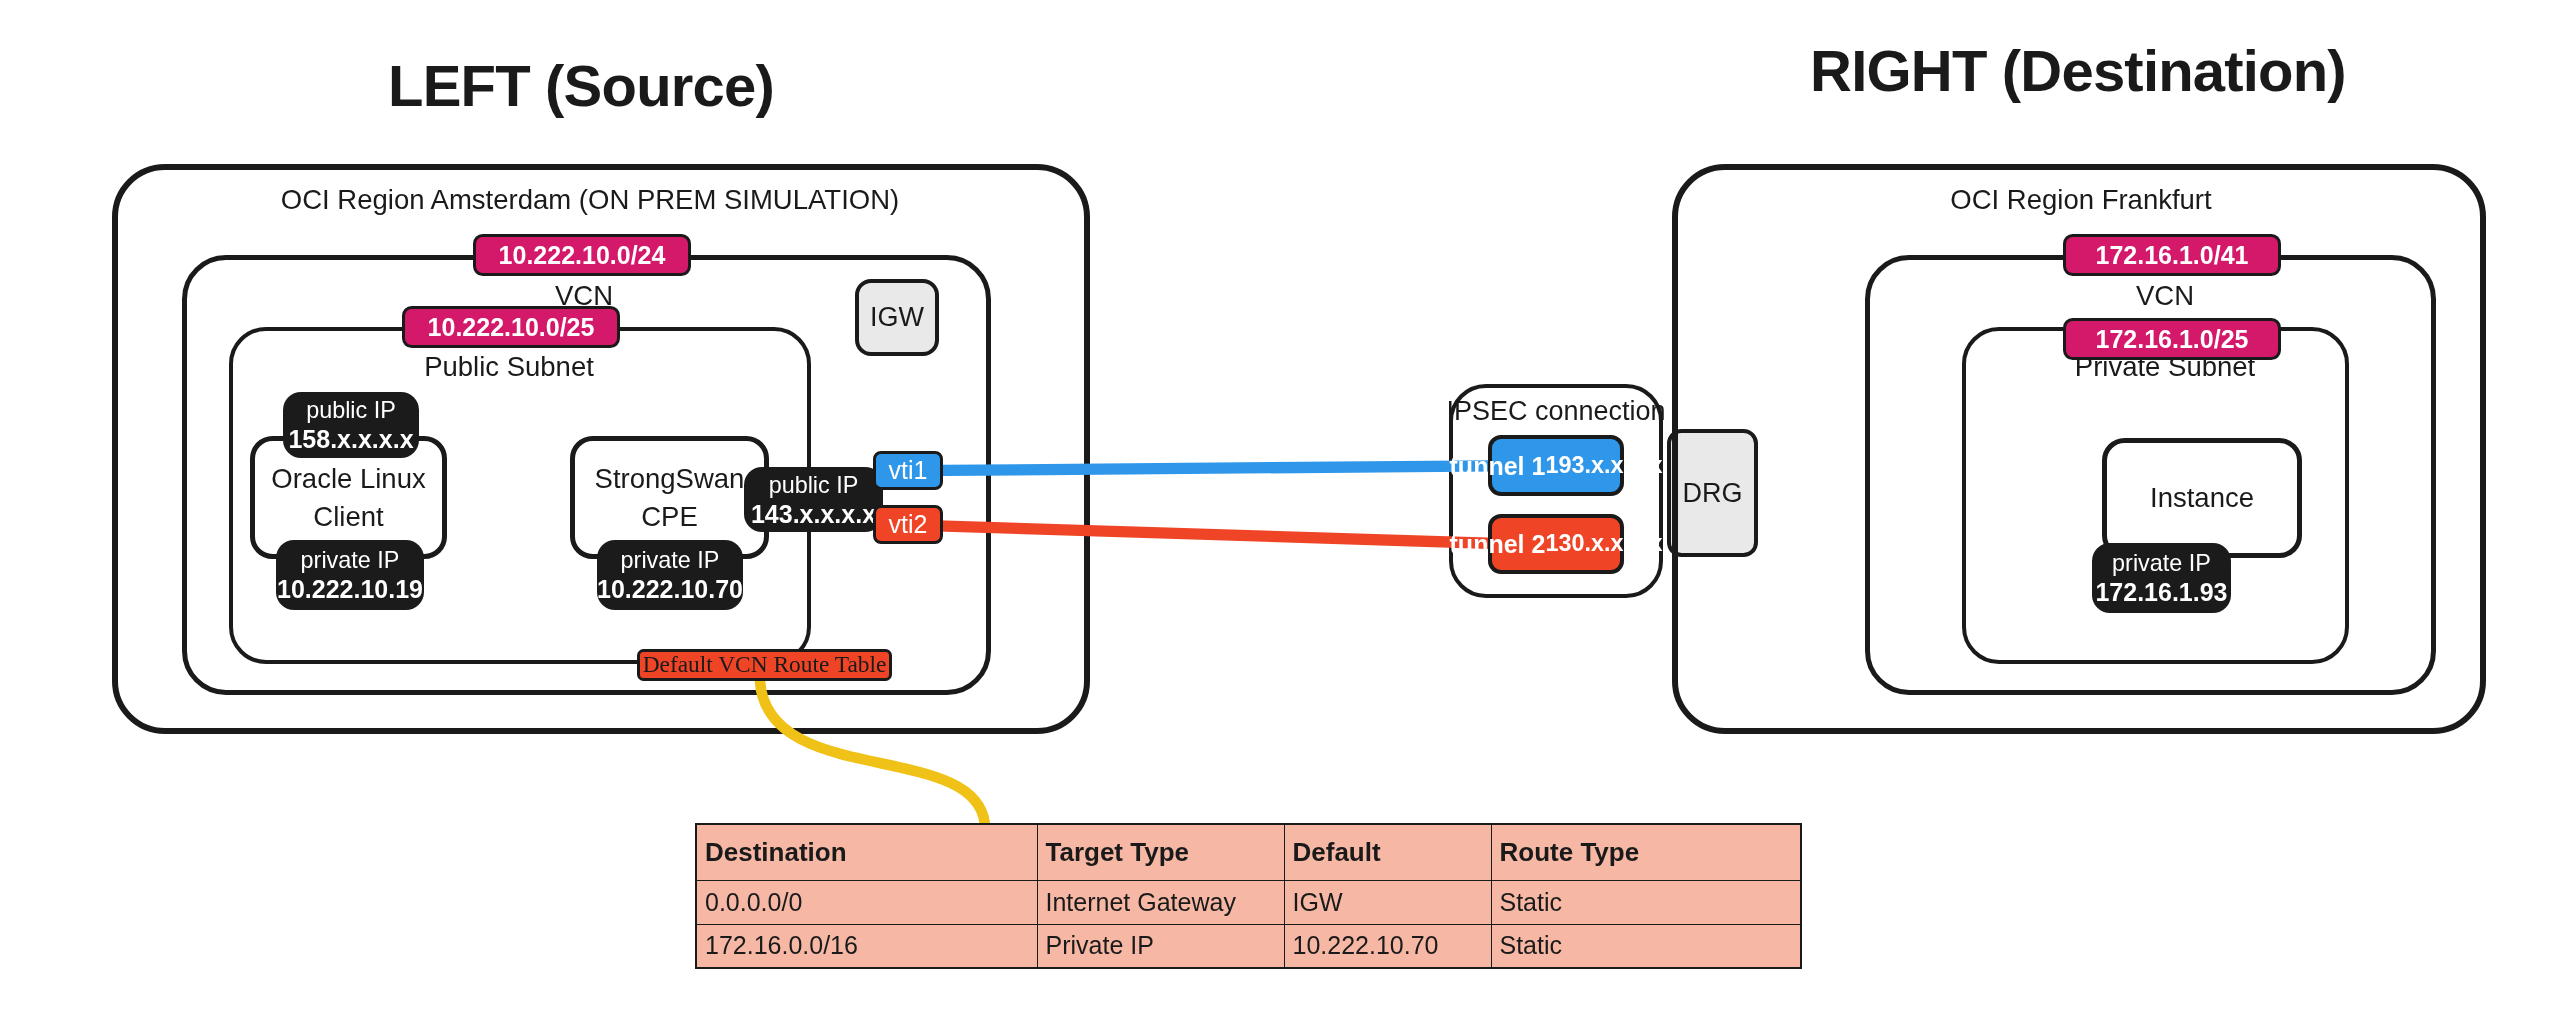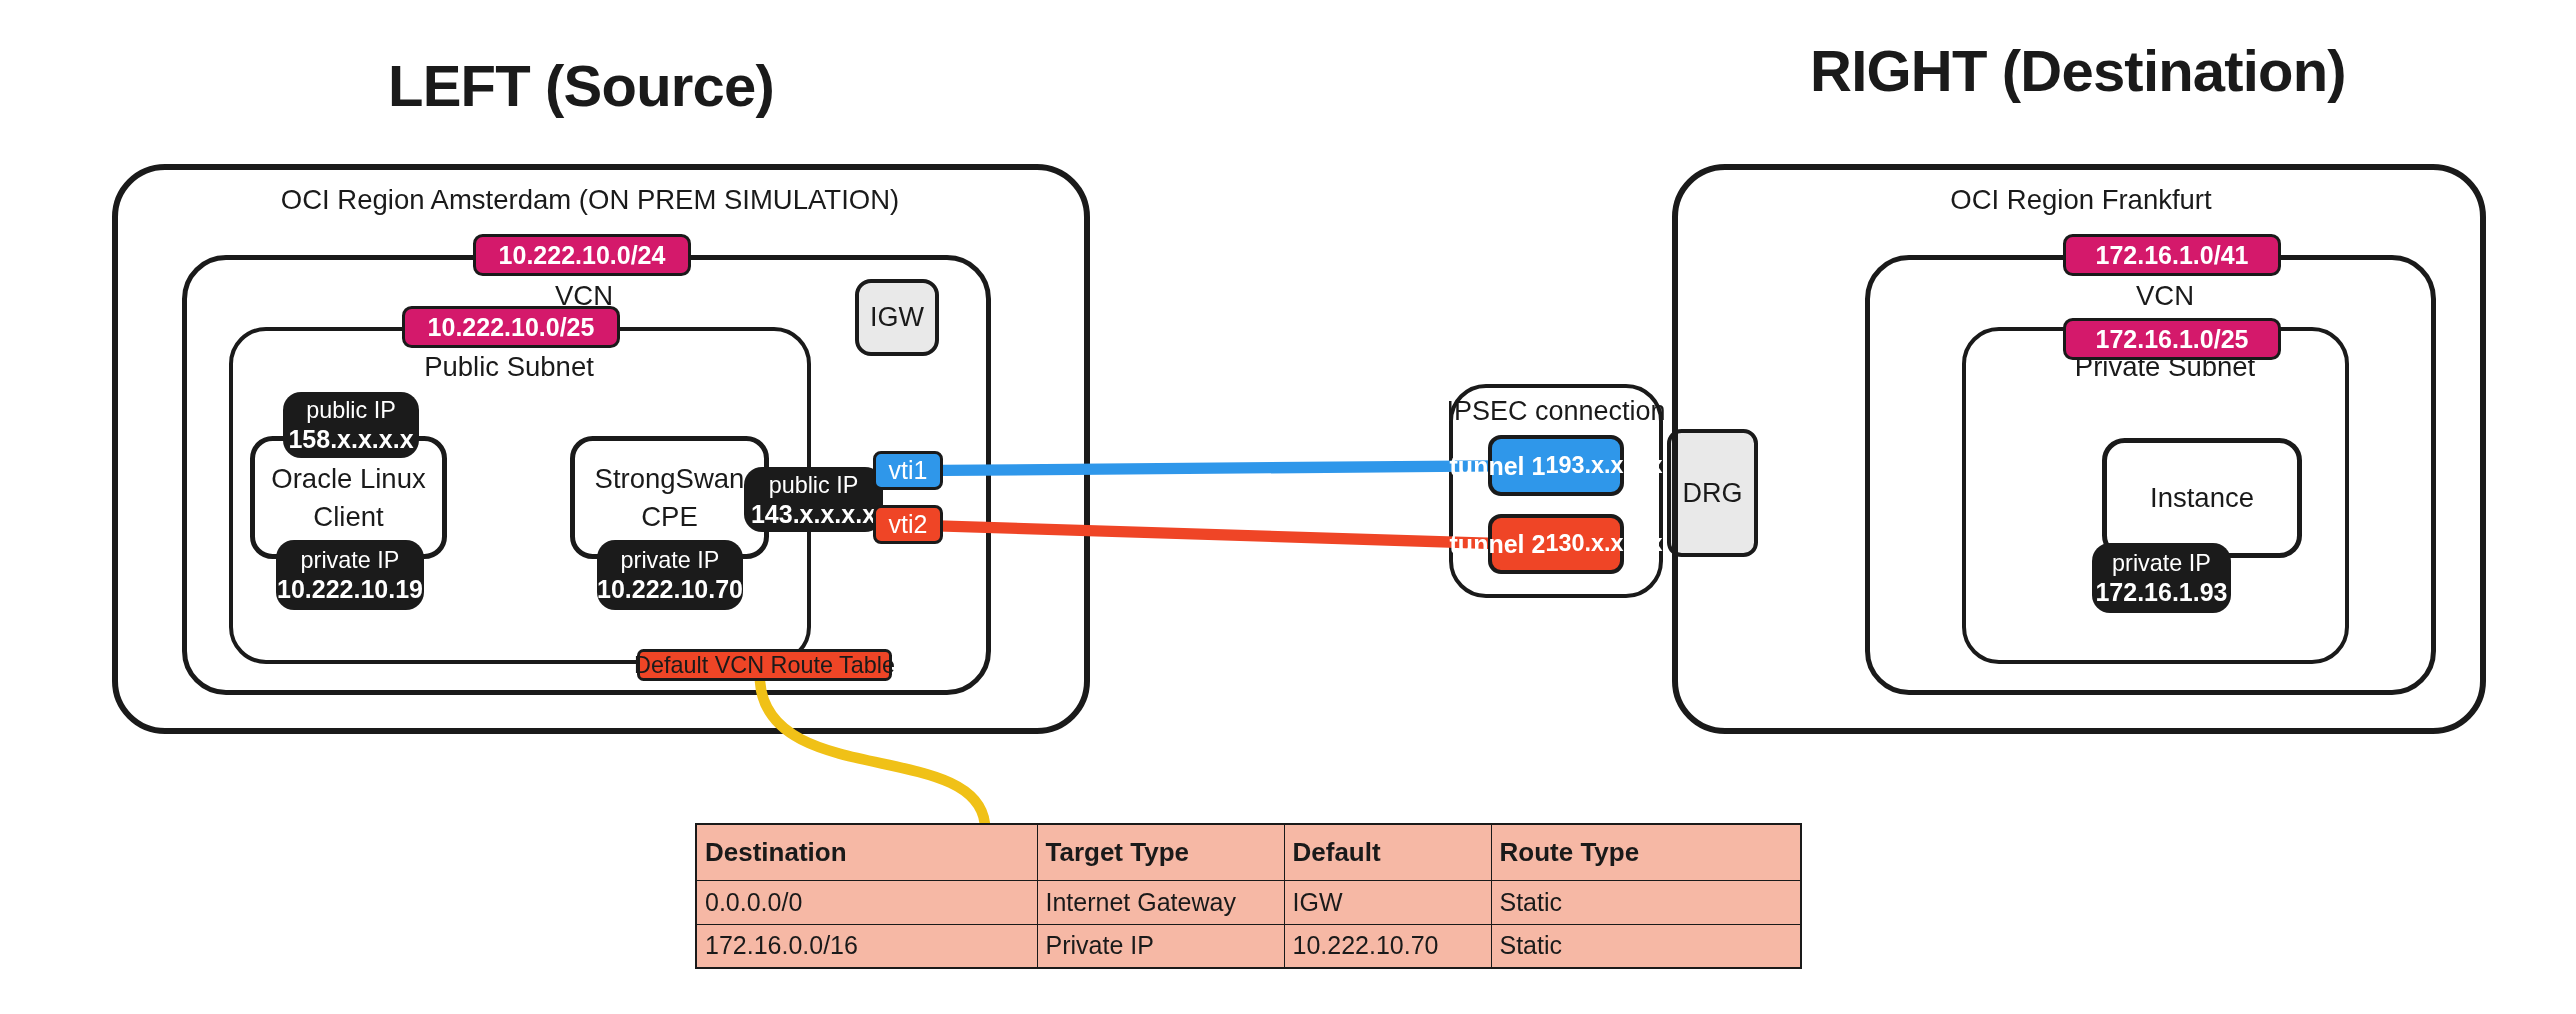--- a/index.html
+++ b/index.html
@@ -43,23 +43,23 @@
   .tunnel-pill .l1 { font-size: 25px; font-weight: bold; line-height: 30px; }
   .tunnel-pill .l2 { font-size: 23.4px; font-weight: bold; line-height: 27.5px; }
   .black-badge {
     position: absolute; display: flex; flex-direction: column;
     align-items: center; justify-content: center;
     color: #ffffff; border-radius: 18px; white-space: nowrap;
   }
   .black-badge .l1 { font-size: 23.4px; line-height: 28px; }
   .black-badge .l2 { font-size: 25px; font-weight: bold; line-height: 30px; }
   .route-badge {
-    position: absolute; display: flex; align-items: center; justify-content: center;
+    position: absolute; display: flex; align-items: flex-end; justify-content: center;
     border: 3.2px solid #1a1a1a; border-radius: 6.5px;
-    font-size: 23.4px; color: #1a1a1a; white-space: nowrap;
+    font-size: 23.4px; color: #1a1a1a; white-space: nowrap; font-family: Liberation Serif, serif;
   }
   table.rt {
     position: absolute; left: 683px; top: 823px;
     border-collapse: collapse; table-layout: fixed;
     border: 2.4px solid #1a1a1a;
     margin-left: 12px;
   }
   table.rt th, table.rt td {
     border: 1.6px solid #1a1a1a; padding: 0 0 0 8px;
     vertical-align: middle; text-align: left; overflow: hidden; white-space: nowrap;

